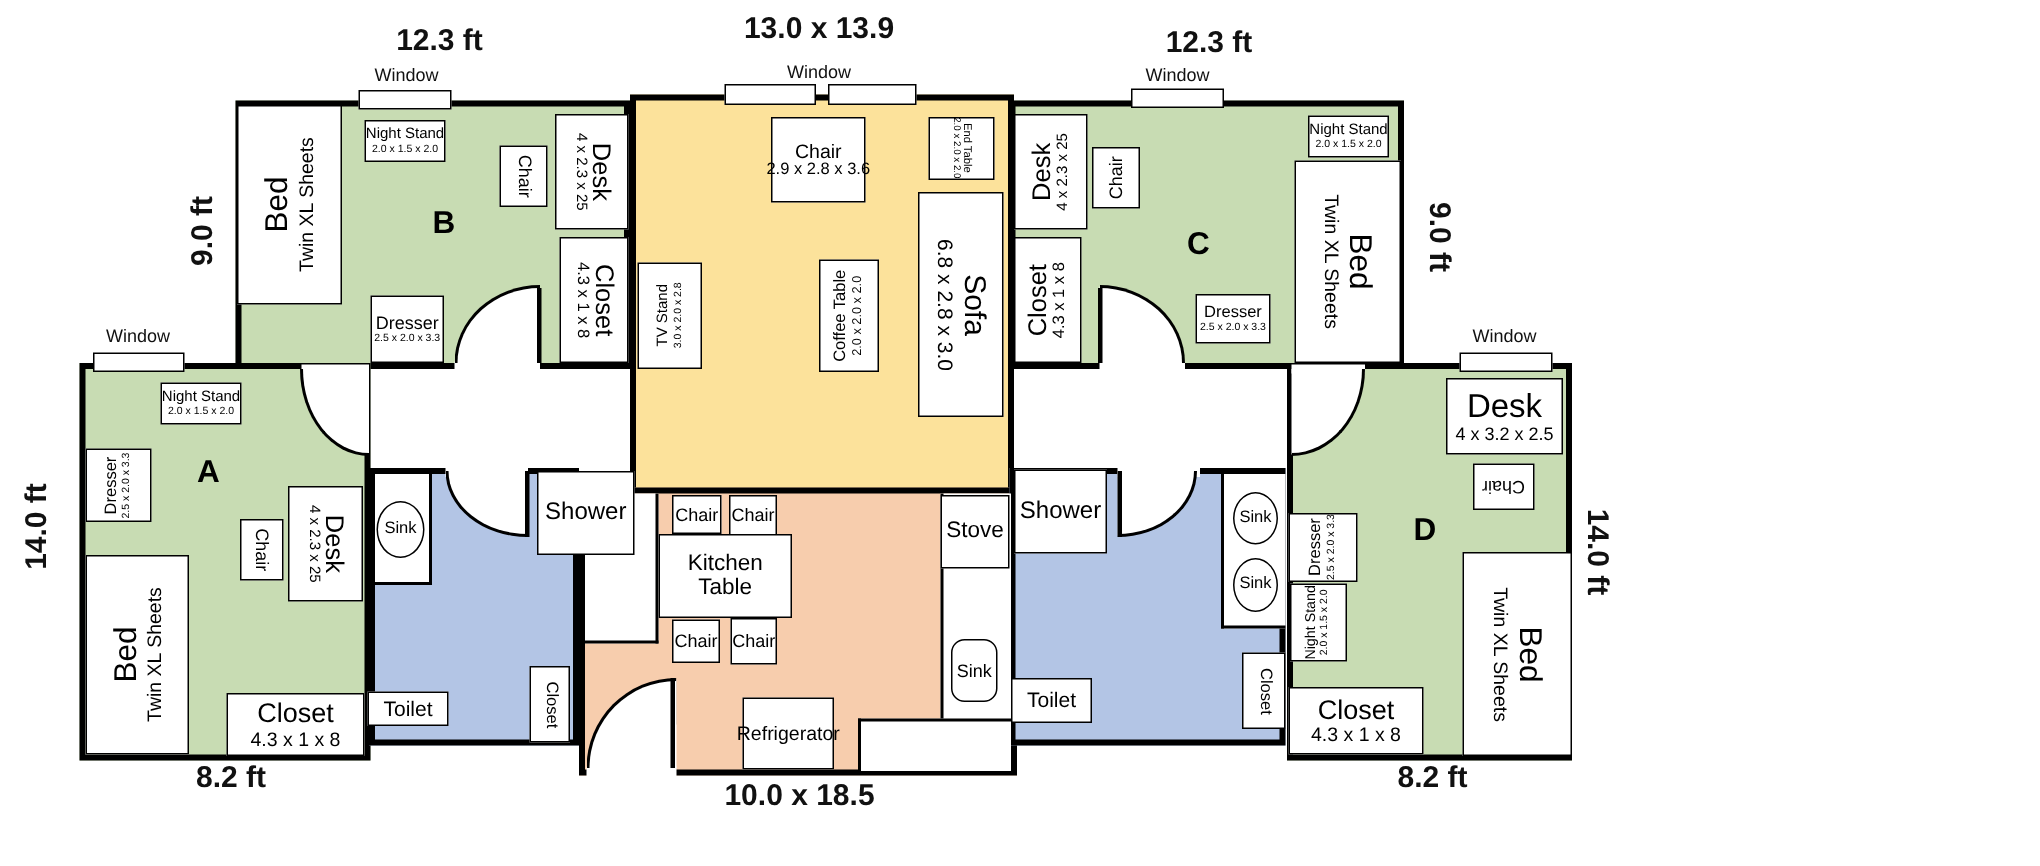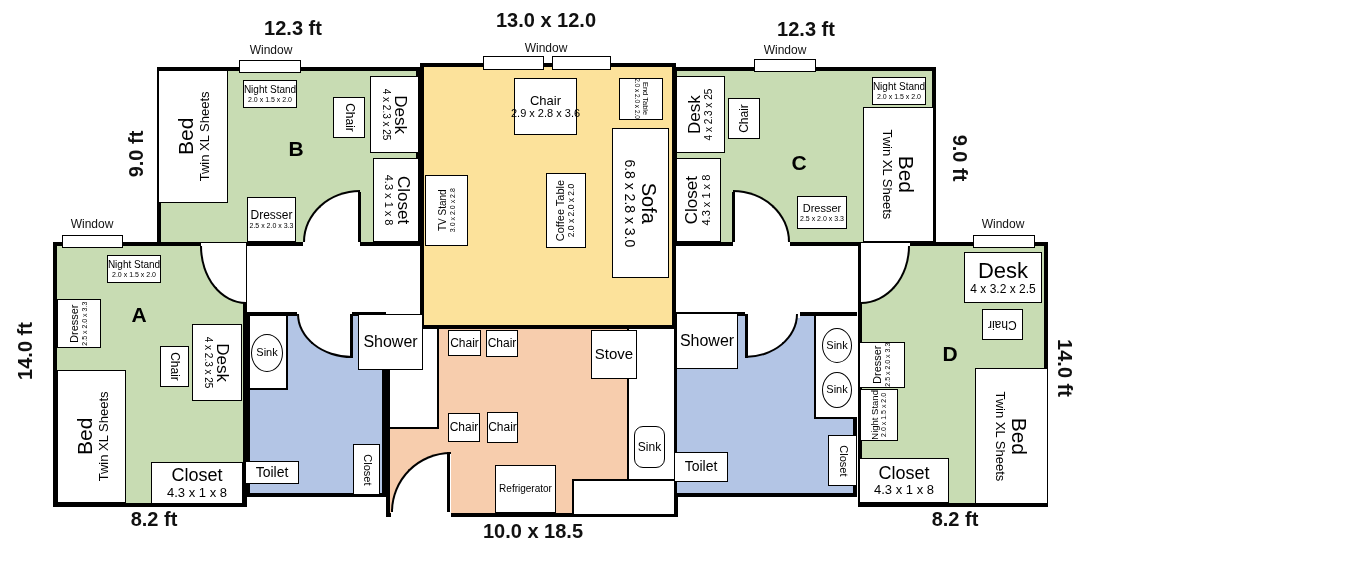--- a/index.html
+++ b/index.html
@@ -257,43 +257,48 @@
   <div class="furn" style="left:448px;top:330px;width:33px;height:26px">
     <div class="in">
         <span class="nm" style="font-size:12px">Chair</span>
       </div>
   </div>
   <div class="furn" style="left:486px;top:330px;width:32px;height:27px">
     <div class="in">
         <span class="nm" style="font-size:12px">Chair</span>
       </div>
   </div>
+  <div class="furn" style="left:439px;top:356px;width:89px;height:56px">
+    <div class="in wrap">
+        <span class="nm" style="font-size:15px">Kitchen Table</span>
+      </div>
+  </div>
   <div class="furn" style="left:448px;top:413px;width:32px;height:29px">
     <div class="in">
         <span class="nm" style="font-size:12px">Chair</span>
       </div>
   </div>
   <div class="furn" style="left:487px;top:412px;width:31px;height:31px">
     <div class="in">
         <span class="nm" style="font-size:12px">Chair</span>
       </div>
   </div>
-  <div class="furn" style="left:591px;top:330px;width:46px;height:49px">
+  <div class="furn" style="left:627px;top:330px;width:46px;height:49px">
     <div class="in">
         <span class="nm" style="font-size:15px">Stove</span>
       </div>
   </div>
   <div class="furn rounded" style="left:634px;top:426px;width:31px;height:42px">
     <div class="in">
         <span class="nm" style="font-size:12px">Sink</span>
       </div>
   </div>
   <div class="furn" style="left:495px;top:465px;width:61px;height:48px">
     <div class="in">
-        <span class="nm" style="font-size:10px">Refrigerator</span>
+        <span class="nm" style="font-size:13px">Refrigerator</span>
       </div>
   </div>
 
   <div class="counter" style="left:250px;top:316px;width:38px;height:74px;border-right:2px solid #000;border-bottom:2px solid #000"></div>
   <div class="furn circle" style="left:251px;top:334px;width:32px;height:38px">
     <div class="in">
         <span class="nm" style="font-size:11px">Sink</span>
       </div>
   </div>
   <div class="furn" style="left:358px;top:314px;width:65px;height:56px">
@@ -345,21 +350,21 @@
   <div class="wrect" style="left:552px;top:56px;width:59px;height:14px"></div>
   <div class="lbl win-label" style="left:546px;top:48px">Window</div>
   <div class="wrect" style="left:754px;top:59px;width:62px;height:13px"></div>
   <div class="lbl win-label" style="left:785px;top:50px">Window</div>
   <div class="wrect" style="left:62px;top:235px;width:61px;height:13px"></div>
   <div class="lbl win-label" style="left:92px;top:224px">Window</div>
   <div class="wrect" style="left:973px;top:235px;width:62px;height:13px"></div>
   <div class="lbl win-label" style="left:1003px;top:224px">Window</div>
 
   <div class="lbl big" style="left:293px;top:28px">12.3 ft</div>
-  <div class="lbl big" style="left:546px;top:20px">13.0 x 12.0</div>
+  <div class="lbl big" style="left:546px;top:20px">13.0 x 13.9</div>
   <div class="lbl big" style="left:806px;top:29px">12.3 ft</div>
   <div class="lbl big v-90" style="left:136px;top:154px">9.0 ft</div>
   <div class="lbl big v90" style="left:959px;top:158px">9.0 ft</div>
   <div class="lbl big v-90" style="left:25px;top:351px">14.0 ft</div>
   <div class="lbl big v90" style="left:1064px;top:368px">14.0 ft</div>
   <div class="lbl big" style="left:154px;top:519px">8.2 ft</div>
   <div class="lbl big" style="left:955px;top:519px">8.2 ft</div>
   <div class="lbl big" style="left:533px;top:531px">10.0 x 18.5</div>
 
 </div>

